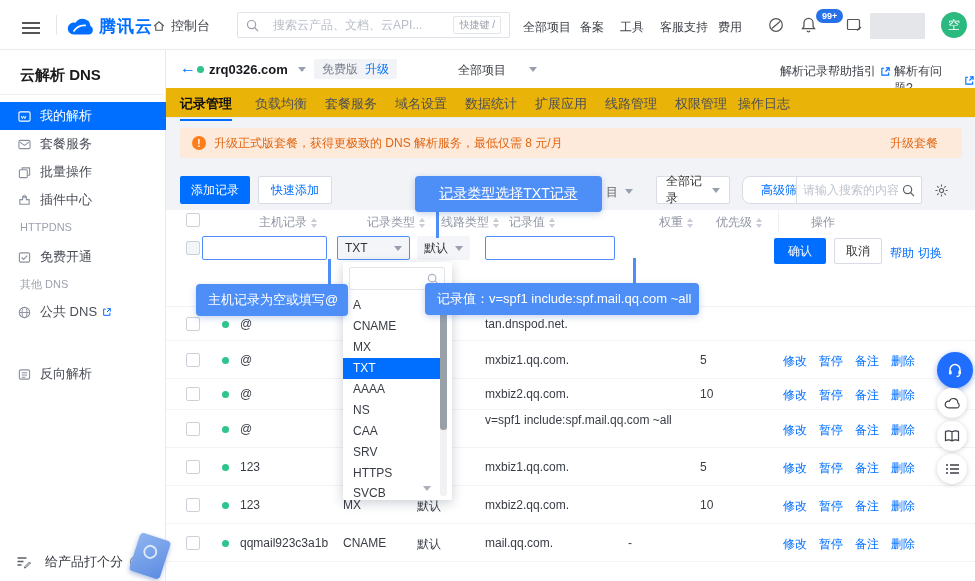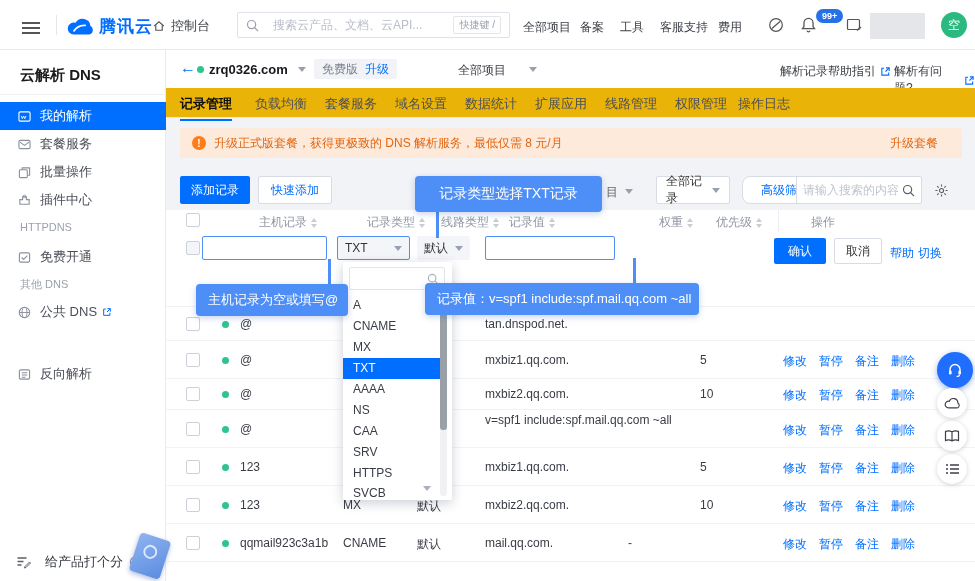--- a/index.html
+++ b/index.html
@@ -491,21 +491,21 @@
       <div class="dd-item" style="top:180px;">SRV</div>
       <div class="dd-item" style="top:201px;">HTTPS</div>
       <div class="dd-item" style="top:221px;">SVCB</div>
       <div class="dd-track"></div>
       <div class="dd-thumb"></div>
       <div class="dd-more"></div>
     </div>
   </div>
 
   <div class="tail" style="left:436px;top:211px;height:27px;"></div>
-  <div class="callout" style="left:415px;top:176px;width:187px;height:36px;font-size:14px;justify-content:center;">记录类型选择TXT记录</div>
+  <div class="callout" style="left:415px;top:176px;width:187px;height:36px;font-size:14px;justify-content:center;text-decoration:underline;">记录类型选择TXT记录</div>
 
   <div class="tail" style="left:328px;top:259px;height:25px;"></div>
   <div class="callout" style="left:196px;top:284px;width:152px;height:32px;font-size:13px;">主机记录为空或填写@</div>
 
   <div class="tail" style="left:633px;top:258px;height:25px;"></div>
   <div class="callout" style="left:425px;top:283px;width:274px;height:32px;font-size:13px;">记录值：v=spf1 include:spf.mail.qq.com ~all</div>
 
   <div class="fab big">
     <svg width="18" height="18" viewBox="0 0 18 18">
         <path d="M4 10V8.5a5 5 0 0 1 10 0V10" stroke="#fff" stroke-width="1.4" fill="none"></path>

